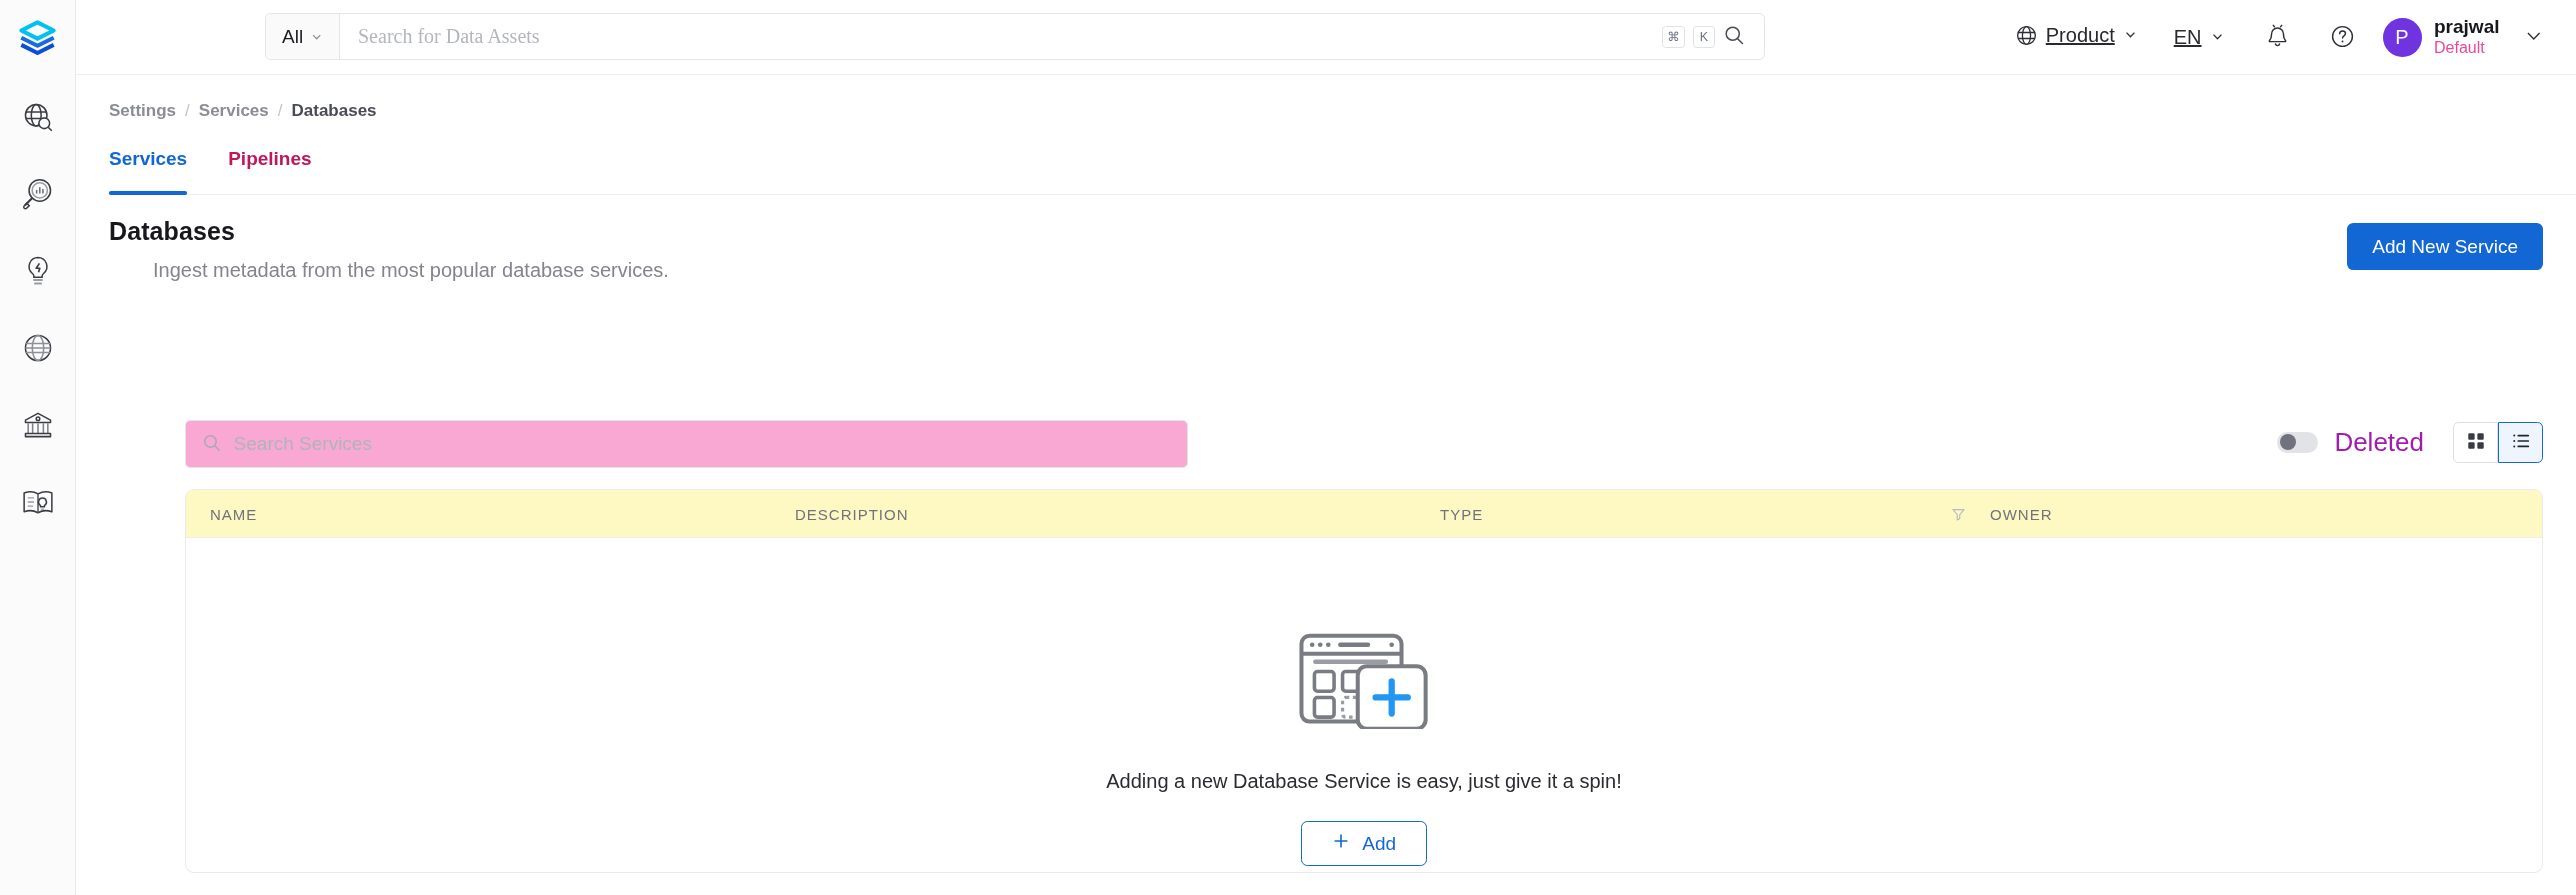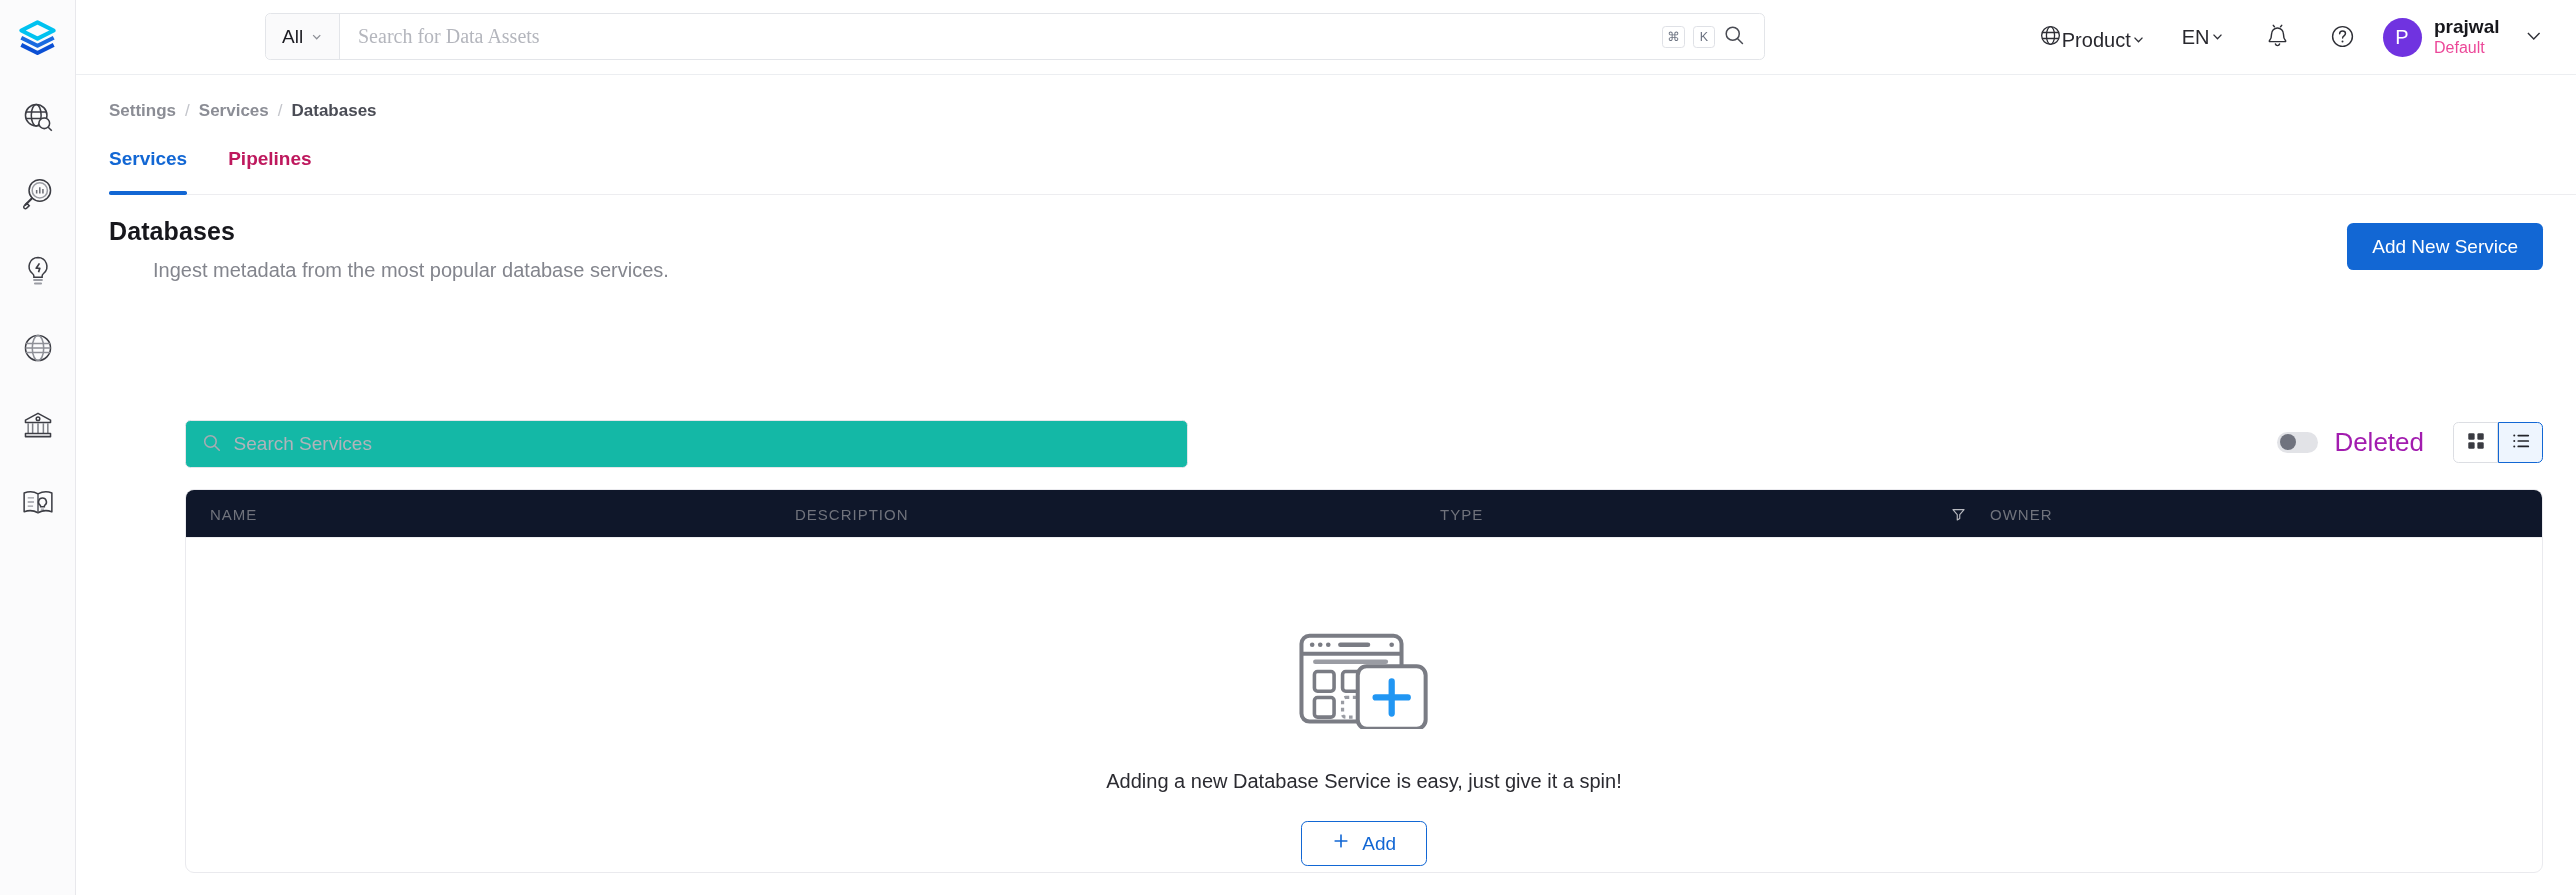--- a/index.html
+++ b/index.html
@@ -55,22 +55,22 @@
     min-width: 22.4px; height: 22.4px; padding: 0 3.6px;
     border: 0.9px solid #dfe1e6; border-radius: 3.6px; background: #fff;
     display: flex; align-items: center; justify-content: center;
     font-size: 12.5px; color: #6b7280;
   }
 
   #top-actions {
     position: absolute; right: 0; top: 0; height: 75px;
     display: flex; align-items: center; gap: 0;
   }
-  .top-action { display: flex; align-items: flex-end; 
-    font-size: 20px; color: #28282e; }
+  .top-action { display: flex; align-items: flex-start; gap: 8px;
+    font-size: 20px; color: #28282e; text-decoration: underline; }
   #product-menu { margin-right: 36px; }
   #lang-menu { margin-right: 39px; }
   #alerts-btn { margin-right: 38px; }
   #help-btn { margin-right: 27px; }
   #user-area { display: flex; align-items: center; gap: 12.5px; margin-right: 23px; }
   #avatar {
     width: 39px; height: 39px; border-radius: 50%;
     background: #7033e0; color: #fff; font-size: 20px;
     display: flex; align-items: center; justify-content: center;
   }
@@ -103,21 +103,21 @@
     position: absolute; right: 0; top: 6.3px;
     background: #1267d4; color: #fff; border: 0; border-radius: 6.3px;
     height: 47px; padding: 0 25px; font-size: 19px;
     font-family: "Liberation Sans", sans-serif; cursor: pointer;
   }
 
   #controls-row { position: absolute; left: 109px; right: 33px; top: 345px;
     height: 48px; }
   #service-search {
     position: absolute; left: 0; top: 0; width: 1003px; height: 48px;
-    border: 0.9px solid #e4e6ea; border-radius: 5.4px; background: #14b8a6;
+    border: 0.9px solid #e4e6ea; border-radius: 5.4px; background: #f9a8d4;
     display: flex; align-items: center; padding: 0 16px; gap: 11.6px;
   }
   #service-search input {
     flex: 1; border: 0; outline: 0; font-size: 19px; color: #37352f;
     font-family: "Liberation Sans", sans-serif; background: transparent;
   }
   #service-search input::placeholder { color: #b1b3ba; }
 
   #right-controls { position: absolute; right: 0; top: 1.8px;
     display: flex; align-items: center; gap: 16px; }
@@ -132,21 +132,21 @@
   #view-grid { border-radius: 5.4px 0 0 5.4px; }
   #view-list { border-radius: 0 5.4px 5.4px 0; border-color: #1267d4;
     background: #eef5fe; }
 
   
   #table-card {
     position: absolute; left: 109px; right: 33px; top: 414px; bottom: 22.4px;
     border: 0.9px solid #eaeaee; border-radius: 9px; overflow: hidden;
     background: #fff;
   }
-  #table-head { height: 48px; background: #0f172a;
+  #table-head { height: 48px; background: #fef9c3;
     border-bottom: 0.9px solid #eeeef1; position: relative; }
   .th { position: absolute; top: 0; height: 48px; display: flex;
     align-items: center; font-size: 15px; color: #70737c;
     letter-spacing: 1px; }
   #th-name { left: 24px; }
   #th-description { left: 609px; }
   #th-type { left: 1254px; }
   #th-type-filter { left: 1765px; }
   #th-owner { left: 1804px; }
 

